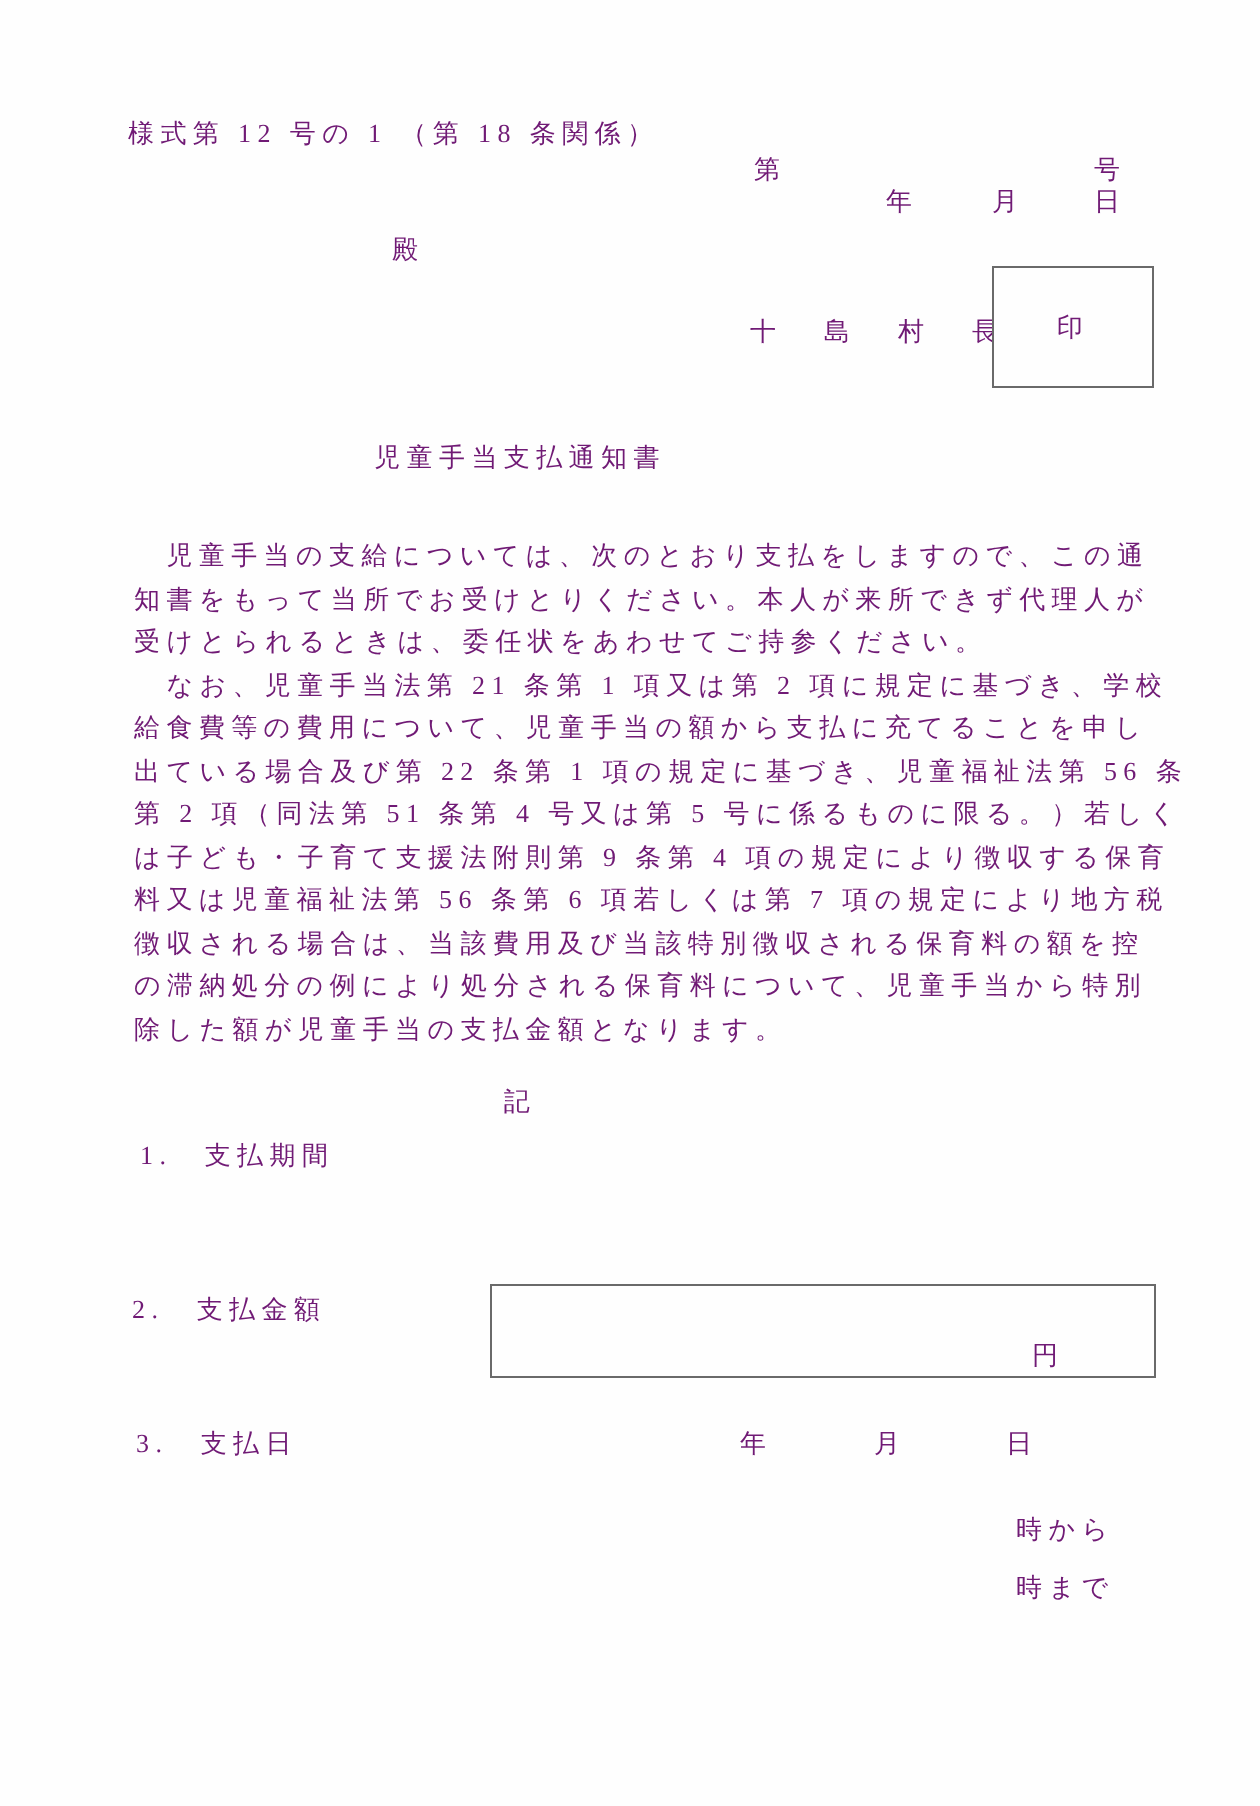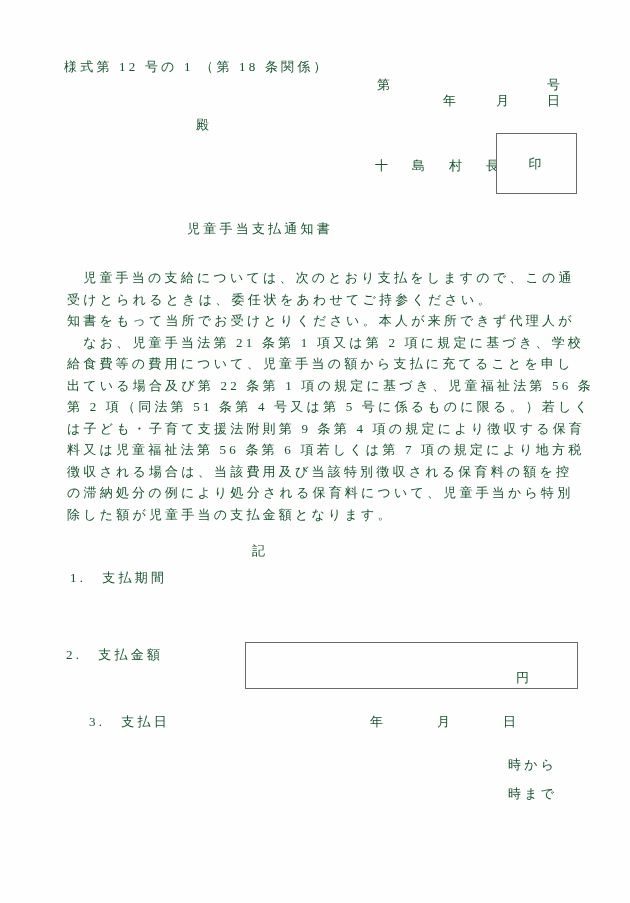--- a/index.html
+++ b/index.html
@@ -4,21 +4,21 @@
 <style>
   html, body { margin: 0; padding: 0; background: #e8e8e8; }
   .page {
     position: relative;
     width: 630px;
     height: 903px;
     margin: 0 auto;
     background: #fefefe;
     font-family: "Liberation Serif", "DejaVu Serif", serif;
     font-size: 13px;
-    color: #14532d;
+    color: #701a75;
     letter-spacing: 3.2px;
     overflow: hidden;
   }
   .abs { position: absolute; white-space: nowrap; }
   .center { left: 0; width: 520px; text-align: center; }
   .bline { line-height: 21.5px; white-space: nowrap; }
   #body-text { position: absolute; left: 67px; top: 267px; }
   .box { position: absolute; border: 1px solid #6a6a6a; background: #fefefe; }
   .seal { display: flex; align-items: center; justify-content: center; }
   .wide-ls { letter-spacing: 24px; }
@@ -43,43 +43,43 @@
   <span class="abs wide-ls" style="left:375px; top:157px;">十島村長</span>
 
   <div class="box seal" style="left:496px; top:133px; width:79px; height:59px;">
     <span>印</span>
   </div>
 
   <div class="abs center" style="top:220px;">児童手当支払通知書</div>
 
   <div id="body-text">
     <div class="bline">　児童手当の支給については、次のとおり支払をしますので、この通</div>
+    <div class="bline">知書をもって当所でお受けとりください。本人が来所できず代理人が</div>
     <div class="bline">受けとられるときは、委任状をあわせてご持参ください。</div>
-    <div class="bline">知書をもって当所でお受けとりください。本人が来所できず代理人が</div>
     <div class="bline">　なお、児童手当法第 21 条第 1 項又は第 2 項に規定に基づき、学校</div>
     <div class="bline">給食費等の費用について、児童手当の額から支払に充てることを申し</div>
     <div class="bline">出ている場合及び第 22 条第 1 項の規定に基づき、児童福祉法第 56 条</div>
     <div class="bline">第 2 項（同法第 51 条第 4 号又は第 5 号に係るものに限る。）若しく</div>
     <div class="bline">は子ども・子育て支援法附則第 9 条第 4 項の規定により徴収する保育</div>
     <div class="bline">料又は児童福祉法第 56 条第 6 項若しくは第 7 項の規定により地方税</div>
     <div class="bline">徴収される場合は、当該費用及び当該特別徴収される保育料の額を控</div>
     <div class="bline">の滞納処分の例により処分される保育料について、児童手当から特別</div>
     <div class="bline">除した額が児童手当の支払金額となります。</div>
   </div>
 
   <div class="abs center" style="top:542px;">記</div>
 
   <span class="abs" style="left:70px; top:569px;text-align:right;">1.　支払期間</span>
 
   <span class="abs" style="left:66px; top:646px;">2.　支払金額</span>
   <div class="box" style="left:245px; top:642px; width:331px; height:45px;">
     <span class="abs" style="left:270px; top:26px;">円</span>
   </div>
 
-  <span class="abs" style="left:68px; top:713px;margin-left:21px;">3.　支払日</span>
+  <span class="abs" style="left:68px; top:713px;">3.　支払日</span>
   <span class="abs" style="left:370px; top:713px;">年</span>
   <span class="abs" style="left:437px; top:713px;">月</span>
   <span class="abs" style="left:503px; top:713px;">日</span>
 
   <span class="abs" style="left:508px; top:756px;">時から</span>
   <span class="abs" style="left:508px; top:785px;">時まで</span>
 
 </div>
 
 </body></html>

